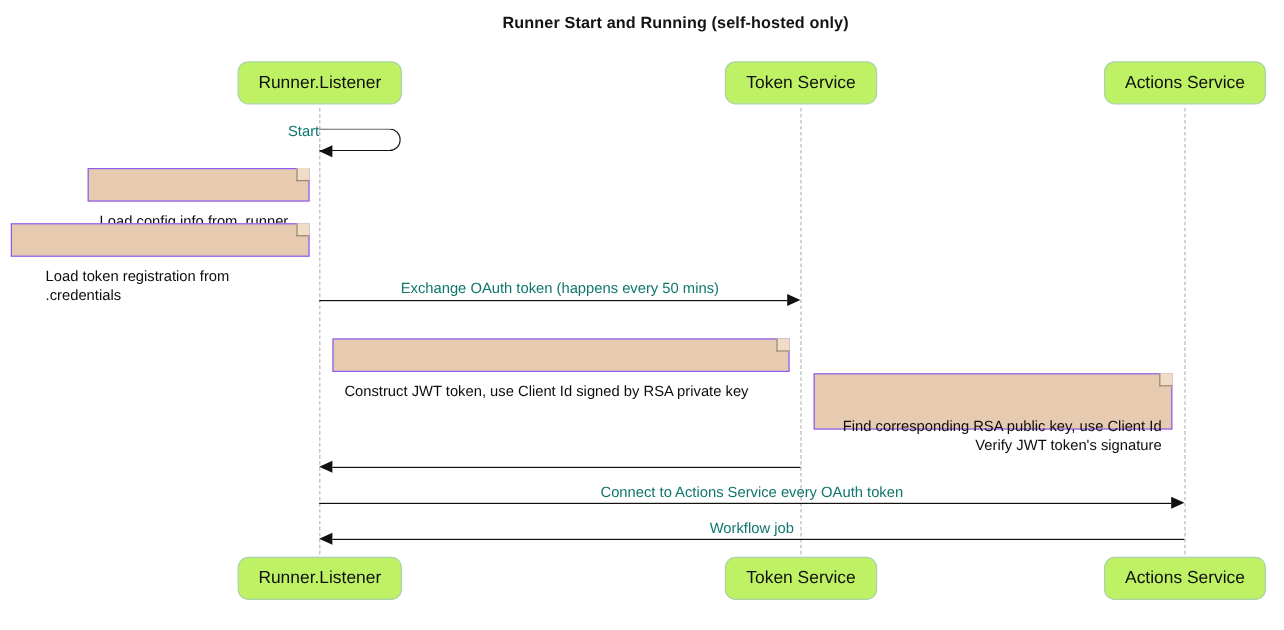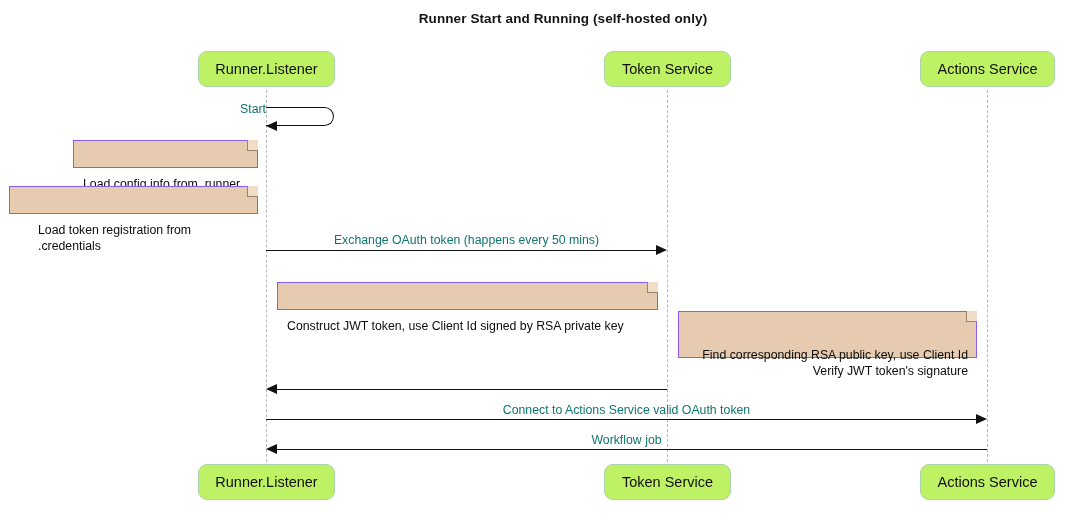--- a/index.html
+++ b/index.html
@@ -160,21 +160,21 @@
 
   <div class="note" style="left:678px; top:311px; width:299px; height:47px;text-align:right;">
     <span class="dogear"></span>
     <span>Find corresponding RSA public key, use Client Id
 Verify JWT token's signature</span>
   </div>
 
   <div class="msg" style="left:277px; top:389px; width:390px;"></div>
   <div class="arrowhead left" style="left:266px; top:384px;"></div>
 
-  <div class="msg-label" style="left:266px; top:403px; width:721px;">Connect to Actions Service valid OAuth token</div>
+  <div class="msg-label" style="left:266px; top:403px; width:721px;">Connect to Actions Service every OAuth token</div>
   <div class="msg" style="left:266px; top:419px; width:710px;"></div>
   <div class="arrowhead right" style="left:976px; top:414px;"></div>
 
   <div class="msg-label" style="left:266px; top:433px; width:721px;">Workflow job</div>
   <div class="msg" style="left:277px; top:449px; width:710px;"></div>
   <div class="arrowhead left" style="left:266px; top:444px;"></div>
 
   <div class="participant" style="left:198px; top:464px; width:137px;">Runner.Listener</div>
   <div class="participant" style="left:604px; top:464px; width:127px;">Token Service</div>
   <div class="participant" style="left:920px; top:464px; width:135px;">Actions Service</div>

